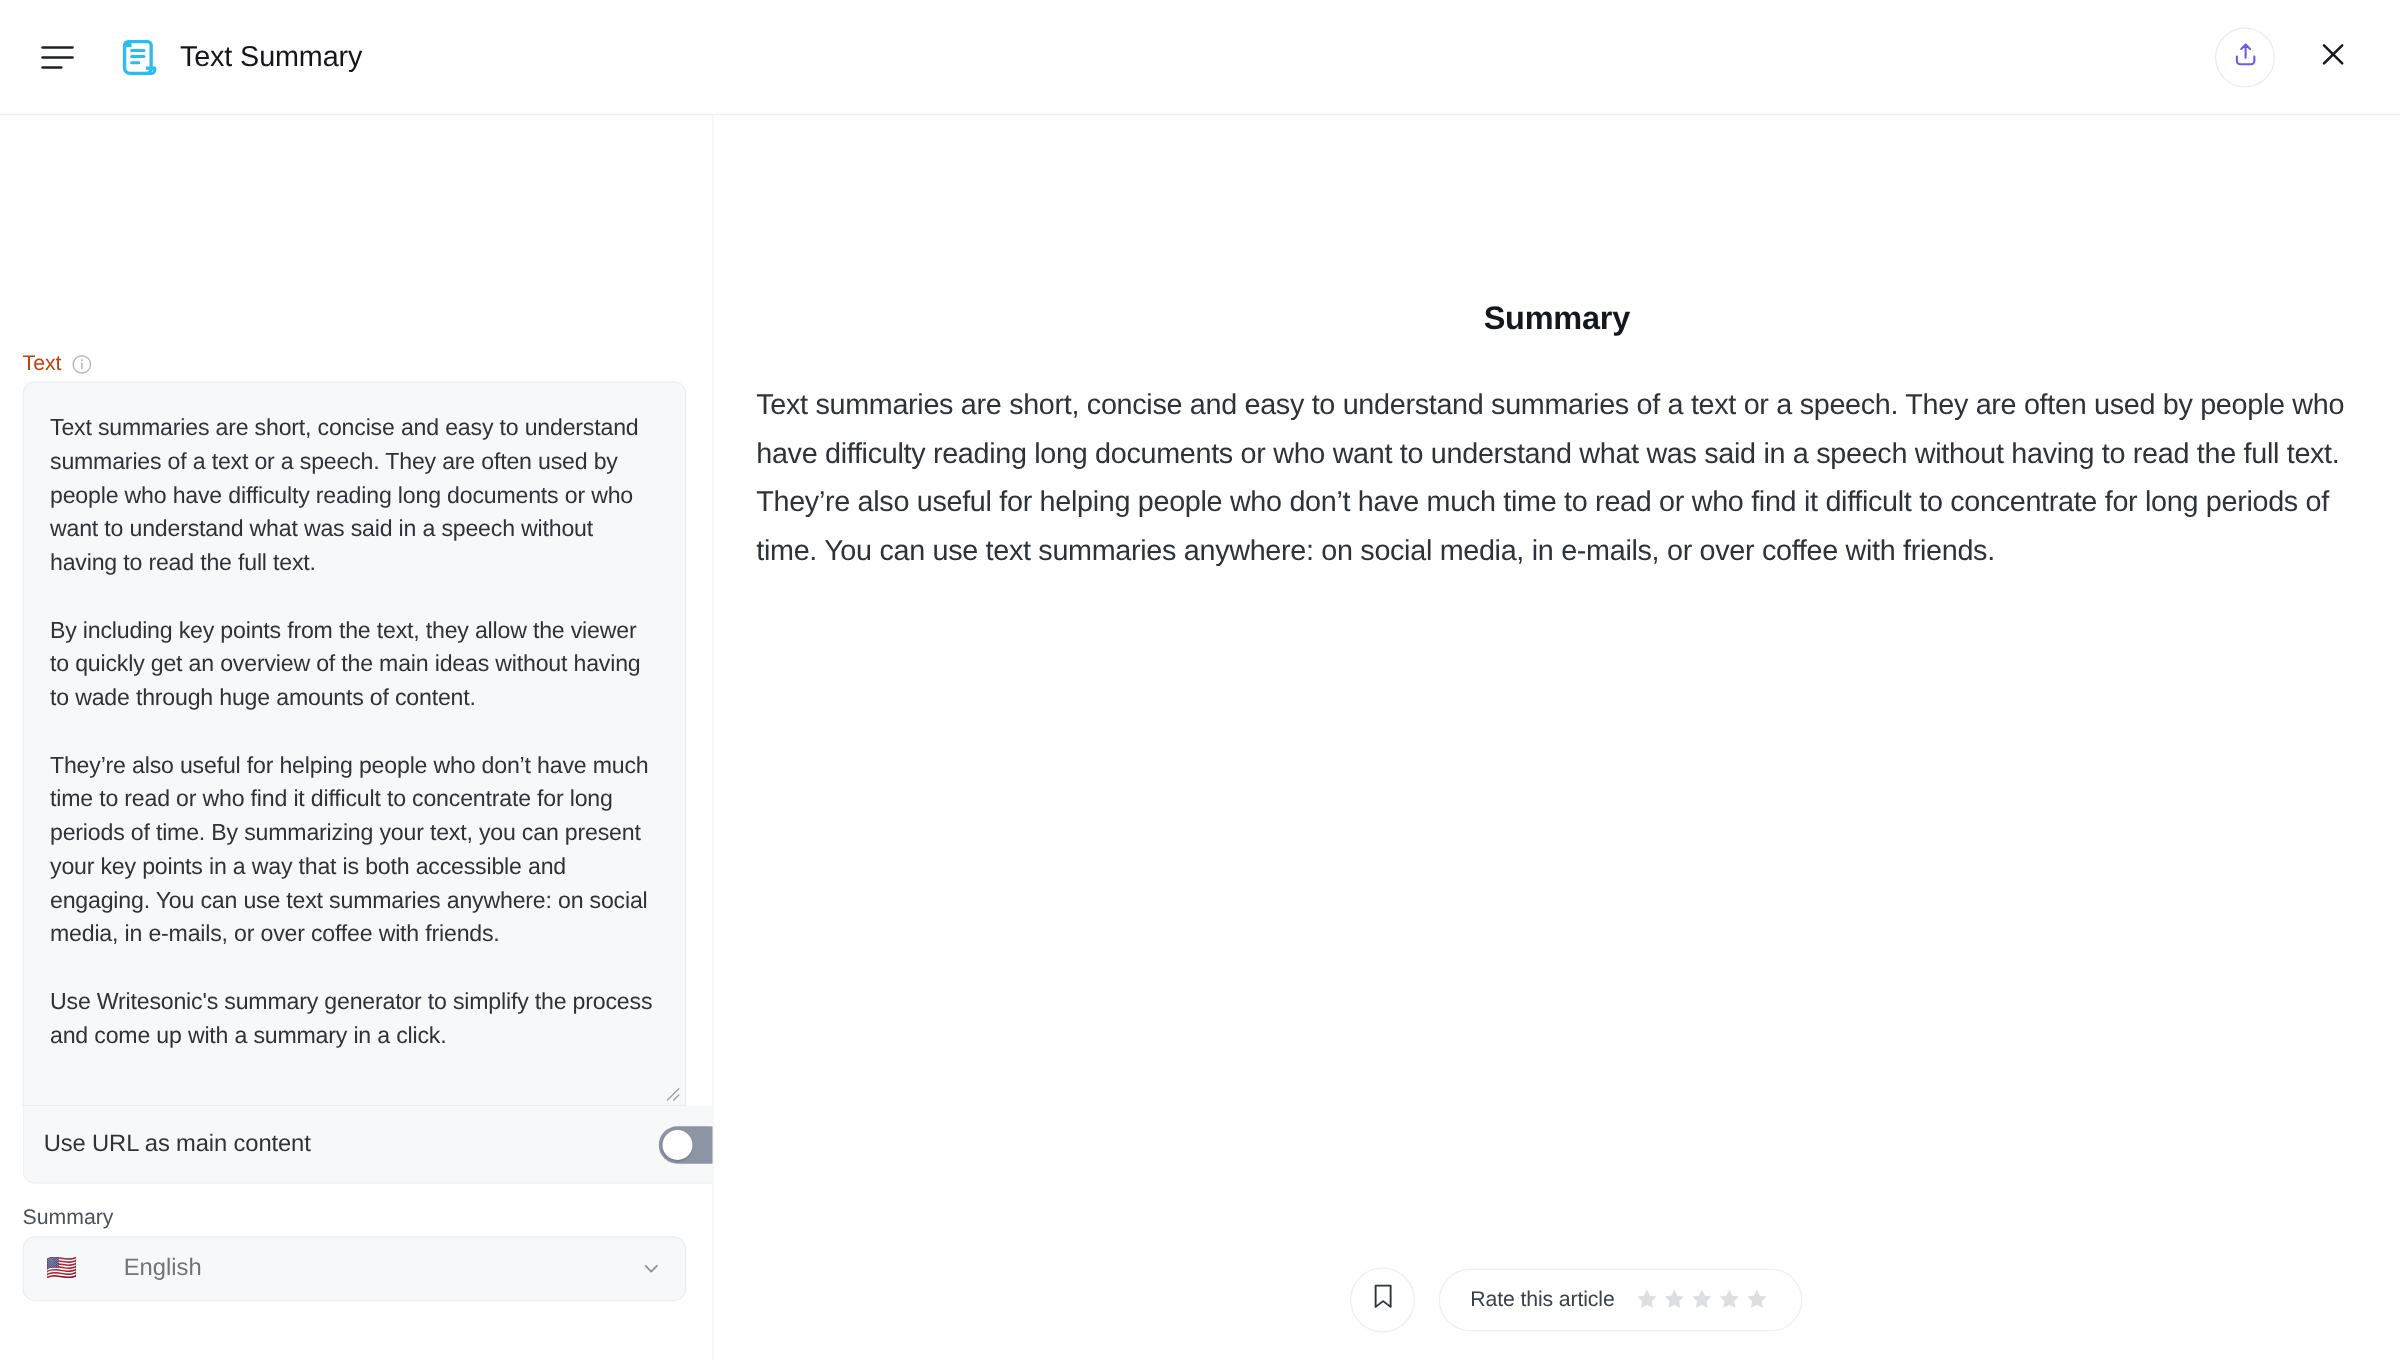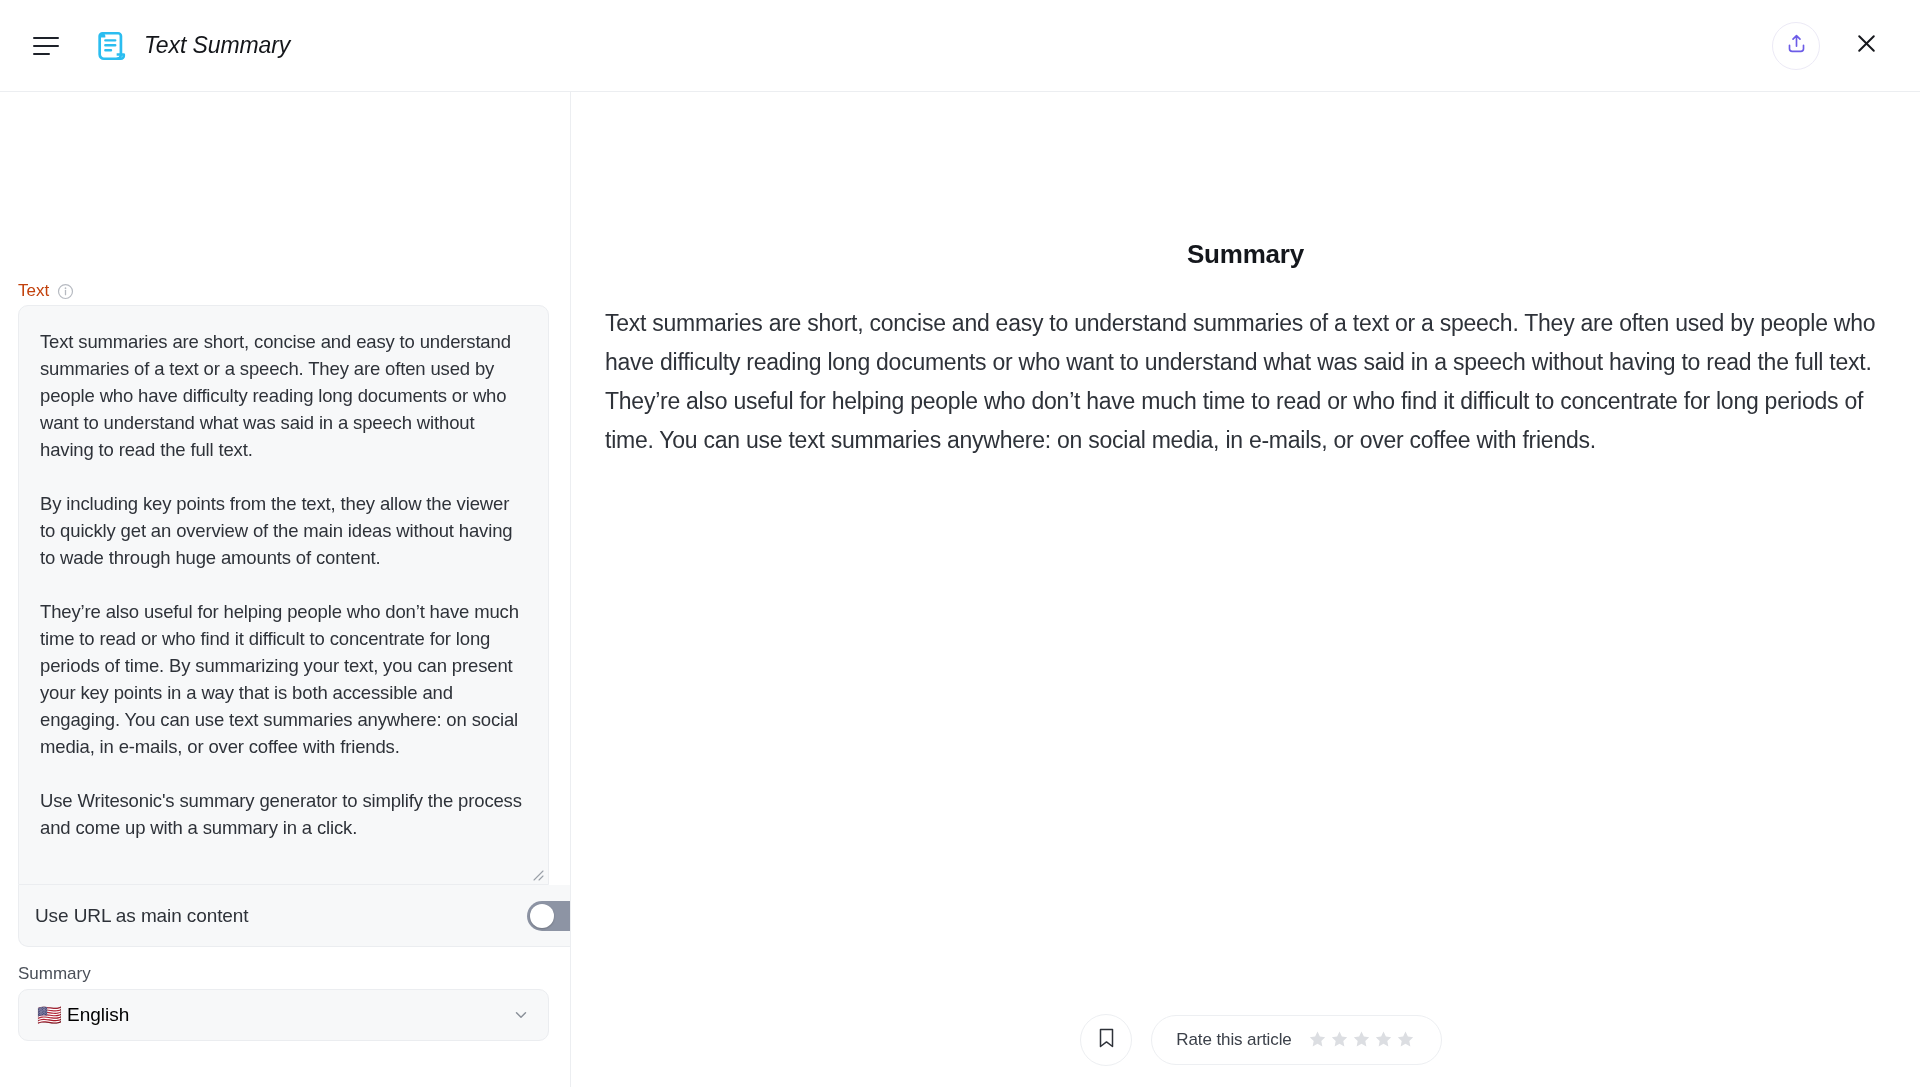--- a/index.html
+++ b/index.html
@@ -27,21 +27,20 @@
   .hamburger i { display: block; height: 2px; background: #1d2129; border-radius: 2px; }
   .hamburger i:nth-child(1) { width: 26px; }
   .hamburger i:nth-child(2) { width: 26px; }
   .hamburger i:nth-child(3) { width: 17px; }
 
   .brand-icon { margin-left: 31px; width: 34px; height: 34px; display:block; }
   .app-title {
     margin-left: 16px;
     font-size: 23px; color: #14161a; font-weight: 500;
     letter-spacing: -0.1px;
-    font-style: italic;
   }
 
   .header-right {
     margin-left: auto; display: flex; align-items: center; gap: 26px;
     margin-right: 34px;
   }
   .share-btn {
     width: 48px; height: 48px; border-radius: 50%;
     border: 1px solid #eceaf6; background: #fff;
     display: flex; align-items: center; justify-content: center;
@@ -127,21 +126,21 @@
 
   .lang-label { position: absolute; top: 872px; left: 18px; font-size: 17px; color: #4b5059; }
   .lang-select {
     position: absolute; top: 897px; left: 18px;
     width: 531px; height: 52px;
     background: #f7f8f9; border: 1px solid #ebedf0; border-radius: 10px;
     display: flex; align-items: center; padding: 0 18px 0 18px;
     cursor: pointer;
   }
   .flag { font-size: 20px; line-height: 1; width: 26px; }
-  .lang-value { margin-left: 4px; font-size: 19px; color: #000000; }
+  .lang-value { margin-left: 36px; font-size: 19px; color: #737373; }
   .chev { margin-left: auto; width: 18px; height: 18px; }
 
   
   .right-panel {
     position: absolute; top: 0; left: 571px;
     width: 1349px; height: 995px;
     background: #ffffff;
   }
   .summary-title {
     position: absolute; top: 147px; left: 0; width: 1349px;

